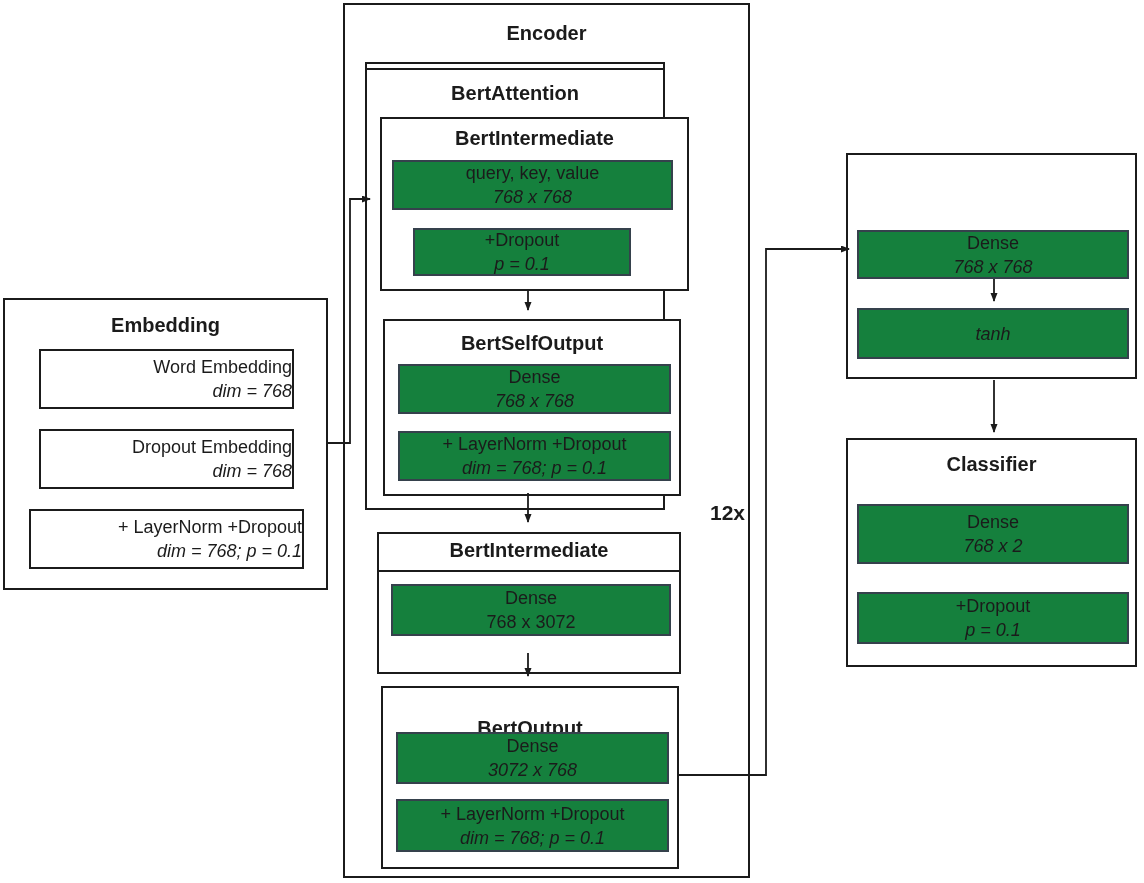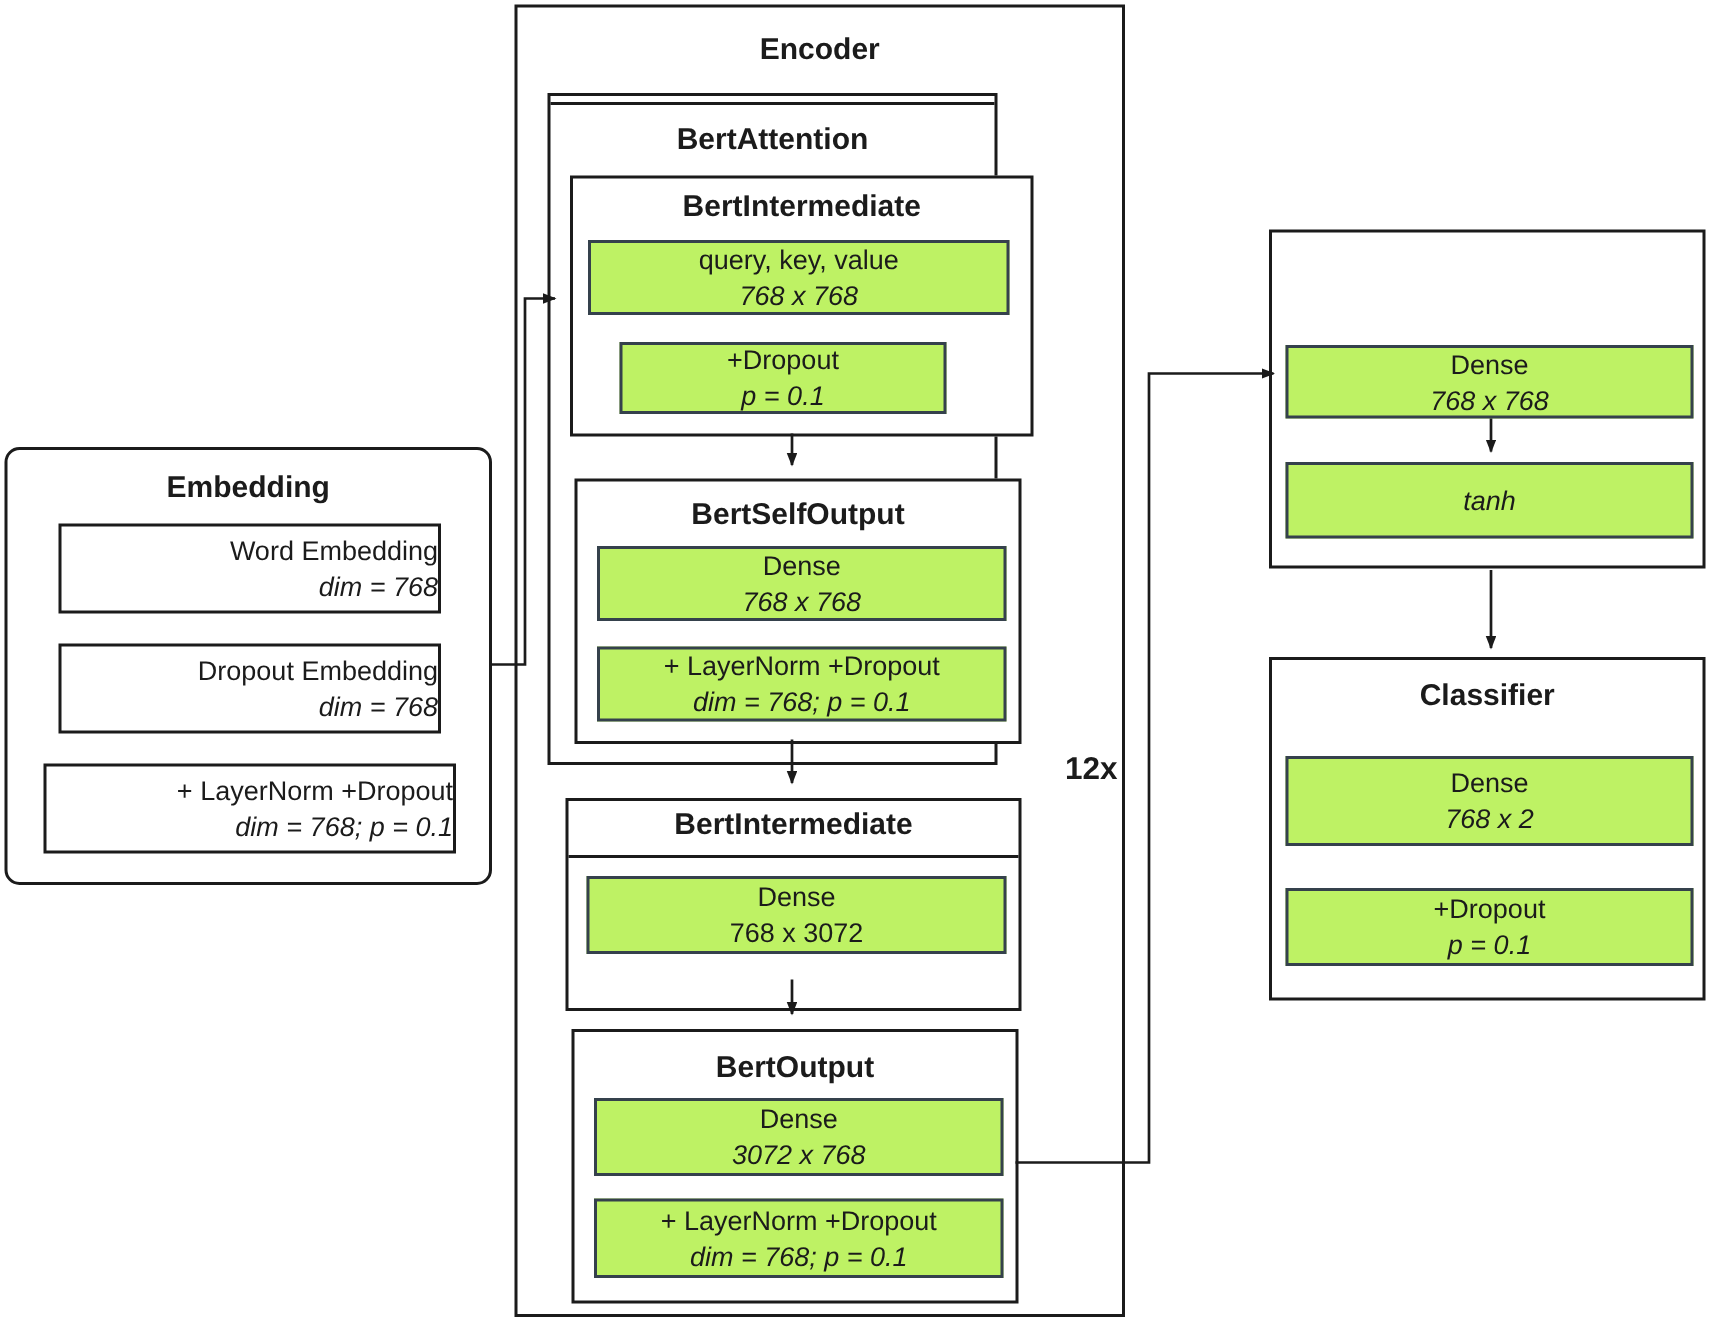--- a/index.html
+++ b/index.html
@@ -7,35 +7,35 @@
     position:relative;width:1144px;height:883px;background:#ffffff;
     font-family:"Liberation Sans",sans-serif;color:#1b1b1b;overflow:hidden;
   }
   .box{position:absolute;box-sizing:border-box;border:2px solid #1b1b1b;background:#ffffff;}
   .title{display:block;text-align:center;font-weight:bold;font-size:20px;line-height:22px;}
   .cell{
     position:absolute;box-sizing:border-box;display:flex;flex-direction:column;
     justify-content:center;align-items:center;text-align:center;
     font-size:18px;line-height:24px;
   }
-  .blue{background:#bef264;border:2px solid #35414c;}
+  .blue{background:#15803d;border:2px solid #35414c;}
   .whitecell{background:#ffffff;border:2px solid #1b1b1b;align-items:flex-end;}
   .it{font-style:italic;}
   .dbltop::before{
     content:"";position:absolute;left:0;right:0;top:4px;border-top:2px solid #1b1b1b;
   }
   .repeat-label{position:absolute;font-weight:bold;font-size:21px;}
   svg.connectors{position:absolute;left:0;top:0;pointer-events:none;}
 </style>
 </head>
 <body>
 
 <div class="canvas">
 
-  <div class="box" style="left:3px;top:298px;width:325px;height:292px;border-radius:10px;">
+  <div class="box" style="left:3px;top:298px;width:325px;height:292px;">
     <span class="title" style="margin-top:14px;">Embedding</span>
     <div class="cell whitecell" style="left:34px;top:49px;width:255px;height:60px;">
       <span>Word Embedding</span>
       <span class="it">dim = 768</span>
     </div>
     <div class="cell whitecell" style="left:34px;top:129px;width:255px;height:60px;">
       <span>Dropout Embedding</span>
       <span class="it">dim = 768</span>
     </div>
     <div class="cell whitecell" style="left:24px;top:209px;width:275px;height:60px;">
@@ -79,21 +79,21 @@
       <div style="position:absolute;left:0;right:0;top:0;height:36px;border-bottom:2px solid #1b1b1b;">
         <span class="title" style="margin-top:5px;">BertIntermediate</span>
       </div>
       <div class="cell blue" style="left:12px;top:50px;width:280px;height:52px;">
         <span>Dense</span>
         <span>768 x 3072</span>
       </div>
     </div>
 
     <div class="box" style="left:36px;top:681px;width:298px;height:183px;">
-      <span class="title" style="margin-top:13px;">BertOutput</span>
+      <span class="title" style="margin-top:29px;">BertOutput</span>
       <div class="cell blue" style="left:13px;top:44px;width:273px;height:52px;">
         <span>Dense</span>
         <span class="it">3072 x 768</span>
       </div>
       <div class="cell blue" style="left:13px;top:111px;width:273px;height:53px;">
         <span>+ LayerNorm +Dropout</span>
         <span class="it">dim = 768; p = 0.1</span>
       </div>
     </div>
   </div>

